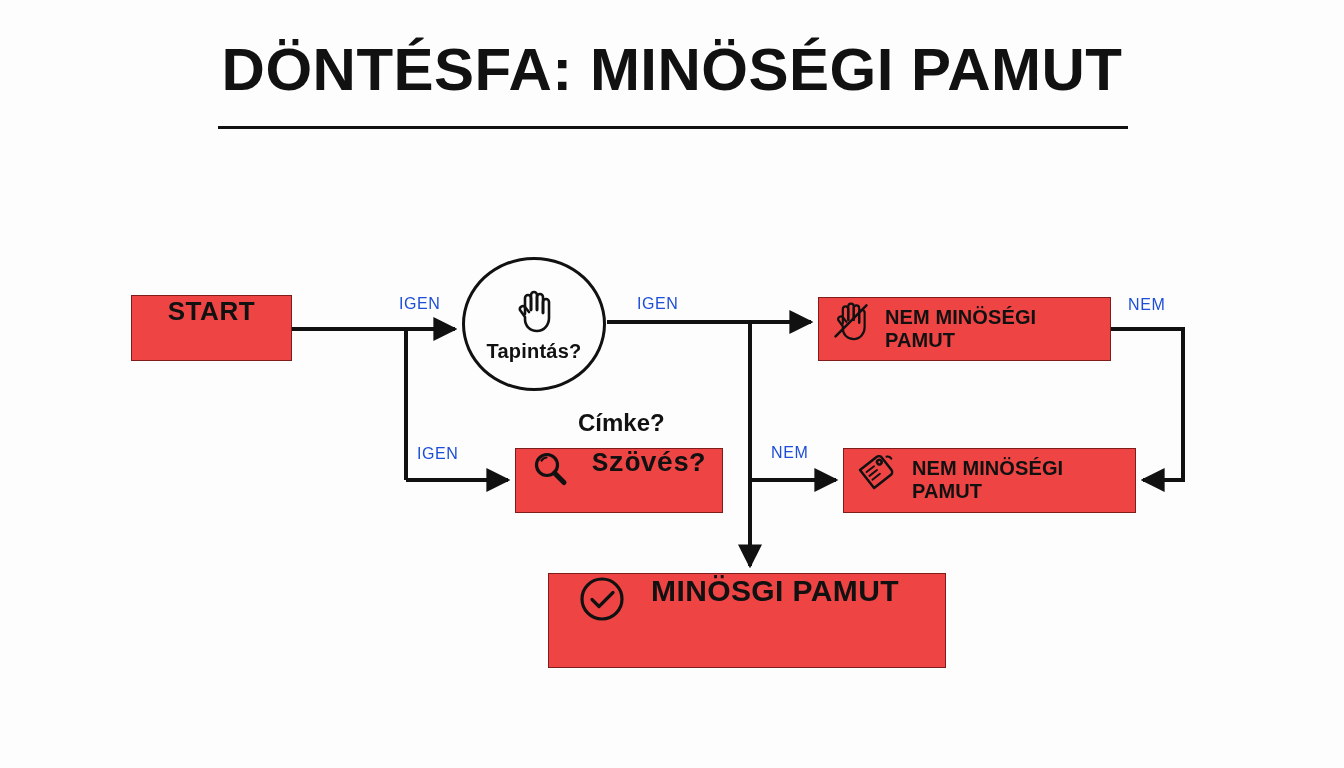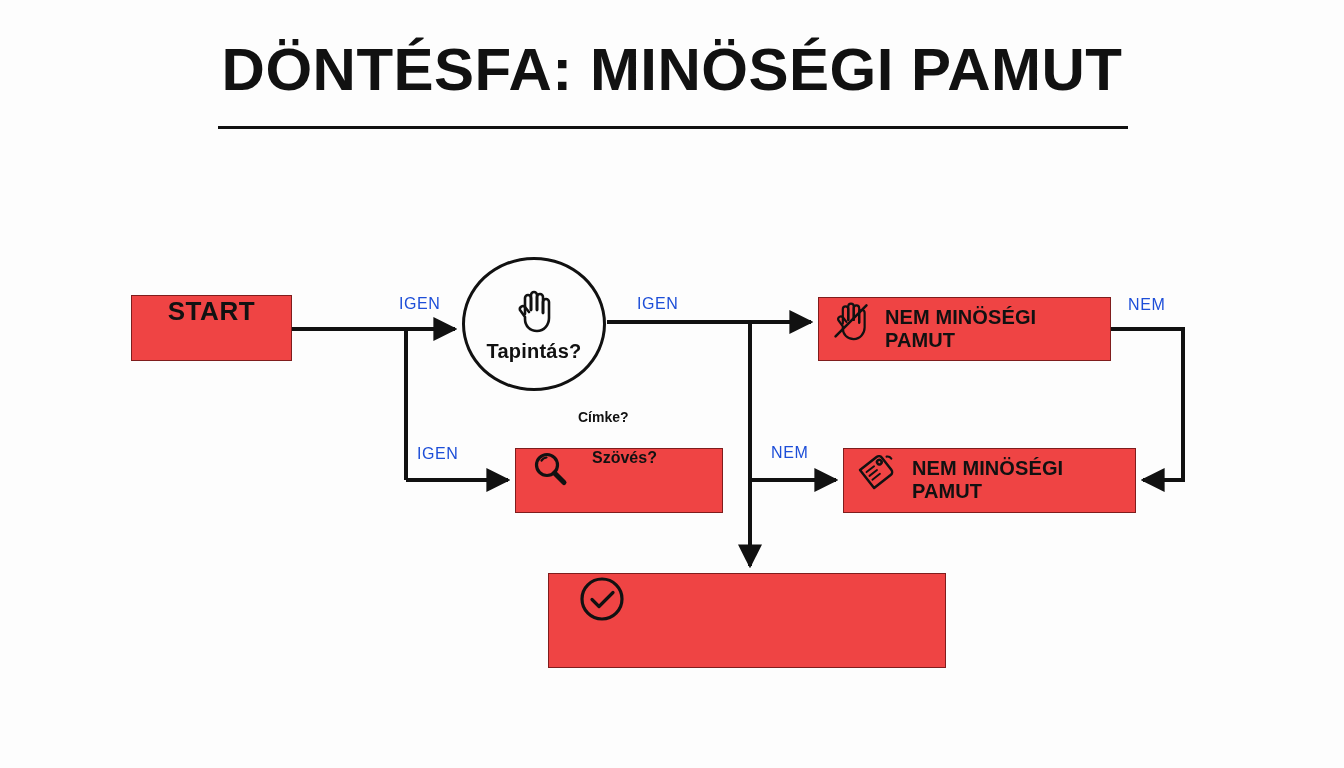--- a/index.html
+++ b/index.html
@@ -99,22 +99,23 @@
 
   .node-weave {
     left: 515px;
     top: 448px;
     width: 208px;
     height: 65px;
     padding-left: 14px;
     gap: 22px;
   }
   .node-weave .label {
-    font-size: 16px;
-    font-weight: 700;
+    font-size: 27px;
+    font-weight: 700;
+    font-family: Liberation Mono, monospace;
   }
 
   .node-bad-top {
     left: 818px;
     top: 297px;
     width: 293px;
     height: 64px;
     padding-left: 12px;
     gap: 14px;
   }
@@ -152,21 +153,21 @@
   .edge-label {
     position: absolute;
     font-size: 16px;
     font-weight: 400;
     letter-spacing: 0.6px;
     color: #1d4ed8;
     white-space: nowrap;
   }
   .node-caption {
     position: absolute;
-    font-size: 14px;
+    font-size: 24px;
     font-weight: 700;
     color: #111111;
     white-space: nowrap;
   }
 
   
   #edges {
     position: absolute;
     left: 0;
     top: 0;
@@ -261,20 +262,21 @@
     <span class="label">NEM MINÖSÉGI PAMUT</span>
   </div>
 
   <div class="node node-good">
     <span class="icon">
       <svg width="50" height="50" viewBox="0 0 50 50" fill="none" stroke="#111111" stroke-width="3.2" stroke-linecap="round" stroke-linejoin="round">
         <circle cx="25" cy="25" r="20"></circle>
         <path d="M15 25.5 L22 32.5 L36 18.5"></path>
       </svg>
     </span>
+    <span class="label">MINÖSGI PAMUT</span>
   </div>
 
   <div class="edge-label" style="left:399px; top:295px;">IGEN</div>
   <div class="edge-label" style="left:417px; top:445px;">IGEN</div>
   <div class="edge-label" style="left:637px; top:295px;">IGEN</div>
   <div class="edge-label" style="left:771px; top:444px;">NEM</div>
   <div class="edge-label" style="left:1128px; top:296px;">NEM</div>
 
 </div>
 

